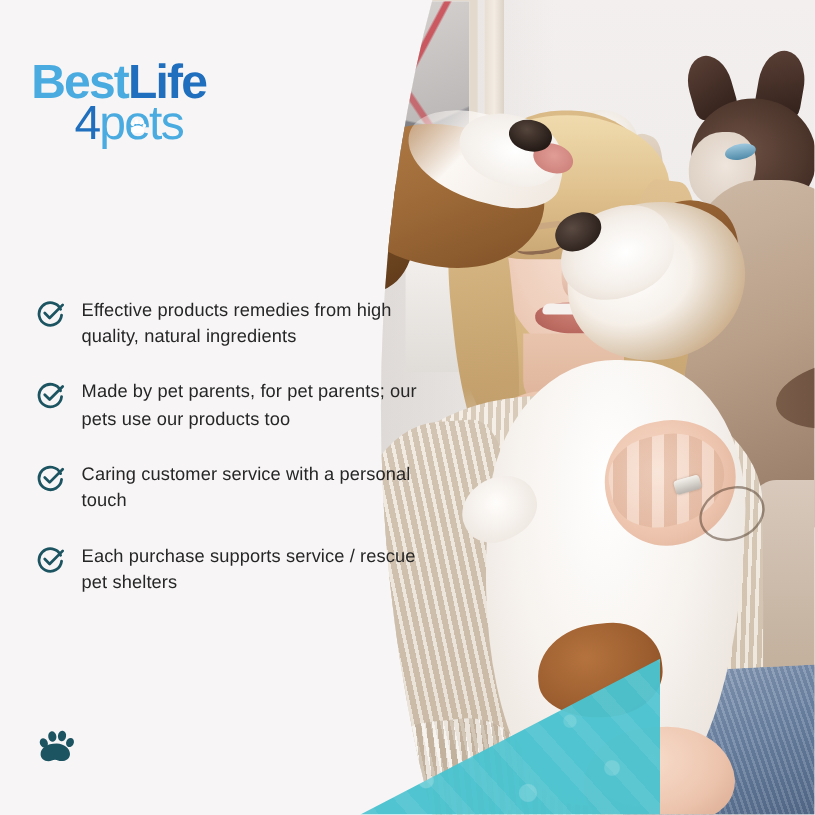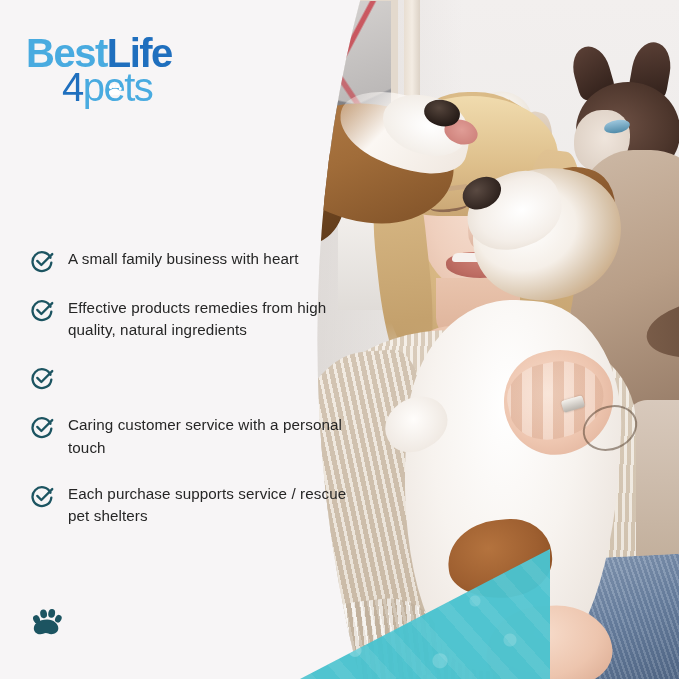--- a/index.html
+++ b/index.html
@@ -407,21 +407,21 @@
     position: absolute;
     left: 0; top: 0;
     width: 300px;
     height: 679px;
     z-index: 5;
   }
 
   
   .logo {
     position: absolute;
-    left: 26px; top: 36px;
+    left: 26px; top: 52px;
     line-height: .86;
     white-space: nowrap;
   }
   .logo-row1 { font-size: 40px; font-weight: 700; letter-spacing: -1.5px; }
   .logo-row2 { font-size: 40px; font-weight: 400; letter-spacing: -1.5px; margin-left: 36px; position: relative; }
   .lt-light { color: #49ABE0; }
   .lt-dark  { color: #1F6FBE; }
   .logo-paw {
     position: absolute;
     left: 44px; top: 12px;
@@ -560,41 +560,35 @@
           <path d="M13 10.6c4.4 0 8 3 8 6.2 0 2.6-2.4 4.2-5.1 4.2-1.7 0-2.6-.7-3.9-.7-1.4 0-2.3.8-4 .8-2.6 0-4.7-1.6-4.7-4.1 0-3.4 3.6-6.4 9.7-6.4z" fill="#ffffff"></path>
         </svg>
       </div>
     </div>
 
     <h1 class="heading">
       <br>
     </h1>
 
     <ul class="bullets" id="bullet-list">
-  <li class="bullet">
-    <svg class="bullet-icon" viewBox="0 0 26 26">
-      <path d="M22.2 9.4a10.2 10.2 0 1 0 .9 5.3" fill="none" stroke="#1C5461" stroke-width="2.5" stroke-linecap="round"></path>
-      <path d="M7.9 12.9l4.4 4.4L24.1 5.5" fill="none" stroke="#1C5461" stroke-width="2.5" stroke-linecap="round" stroke-linejoin="round"></path>
-    </svg>
-    <span class="bullet-text">A small family business with heart</span>
-  </li>
 
   <li class="bullet">
     <svg class="bullet-icon" viewBox="0 0 26 26">
       <path d="M22.2 9.4a10.2 10.2 0 1 0 .9 5.3" fill="none" stroke="#1C5461" stroke-width="2.5" stroke-linecap="round"></path>
       <path d="M7.9 12.9l4.4 4.4L24.1 5.5" fill="none" stroke="#1C5461" stroke-width="2.5" stroke-linecap="round" stroke-linejoin="round"></path>
     </svg>
     <span class="bullet-text">Effective products remedies from high quality, natural ingredients</span>
   </li>
 
   <li class="bullet">
     <svg class="bullet-icon" viewBox="0 0 26 26">
       <path d="M22.2 9.4a10.2 10.2 0 1 0 .9 5.3" fill="none" stroke="#1C5461" stroke-width="2.5" stroke-linecap="round"></path>
       <path d="M7.9 12.9l4.4 4.4L24.1 5.5" fill="none" stroke="#1C5461" stroke-width="2.5" stroke-linecap="round" stroke-linejoin="round"></path>
     </svg>
+    <span class="bullet-text">Made by pet parents, for pet parents; our pets use our products too</span>
   </li>
 
   <li class="bullet">
     <svg class="bullet-icon" viewBox="0 0 26 26">
       <path d="M22.2 9.4a10.2 10.2 0 1 0 .9 5.3" fill="none" stroke="#1C5461" stroke-width="2.5" stroke-linecap="round"></path>
       <path d="M7.9 12.9l4.4 4.4L24.1 5.5" fill="none" stroke="#1C5461" stroke-width="2.5" stroke-linecap="round" stroke-linejoin="round"></path>
     </svg>
     <span class="bullet-text">Caring customer service with a personal touch</span>
   </li>
 

